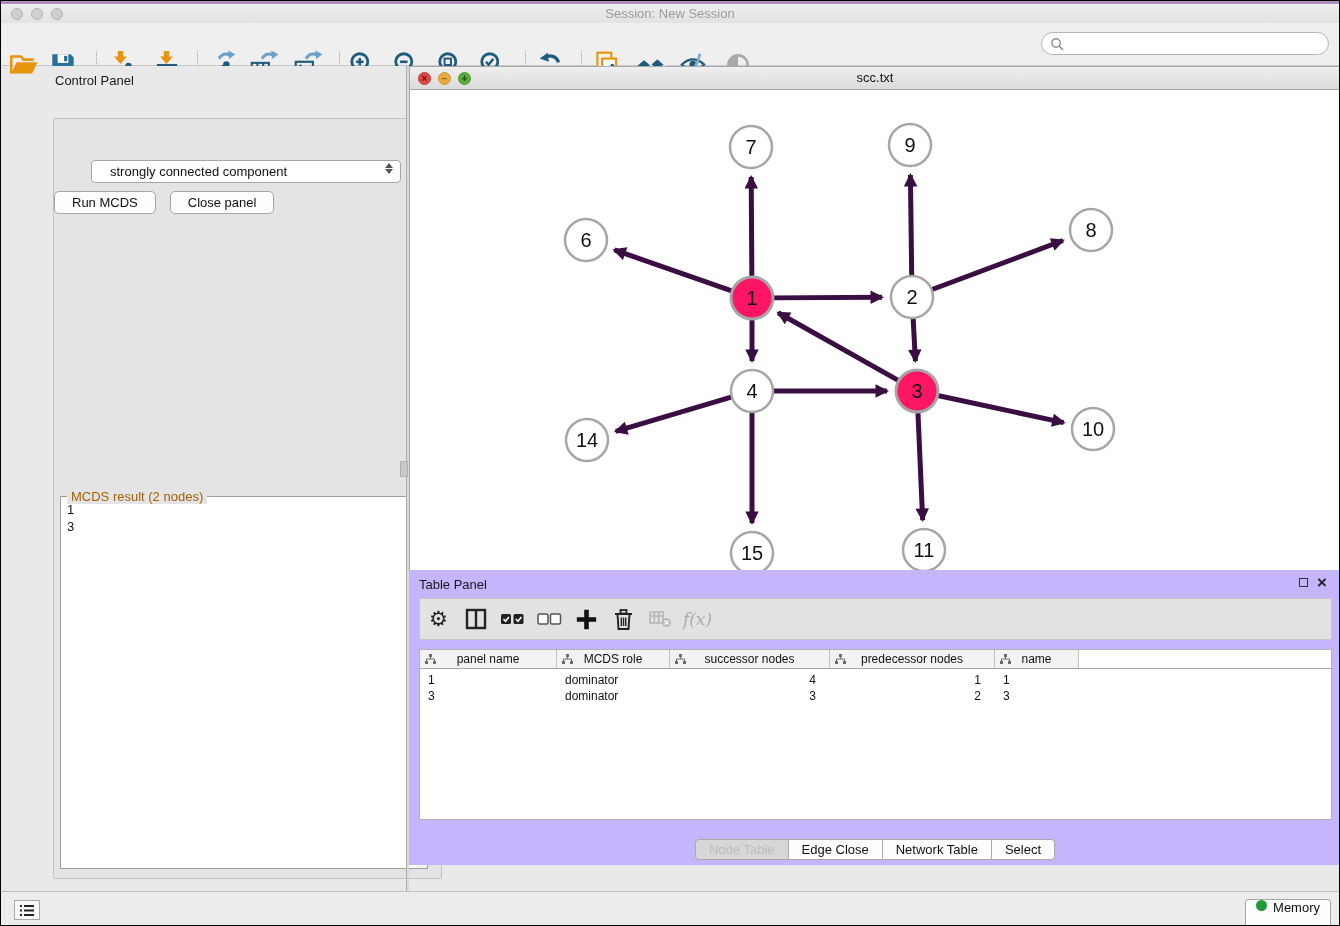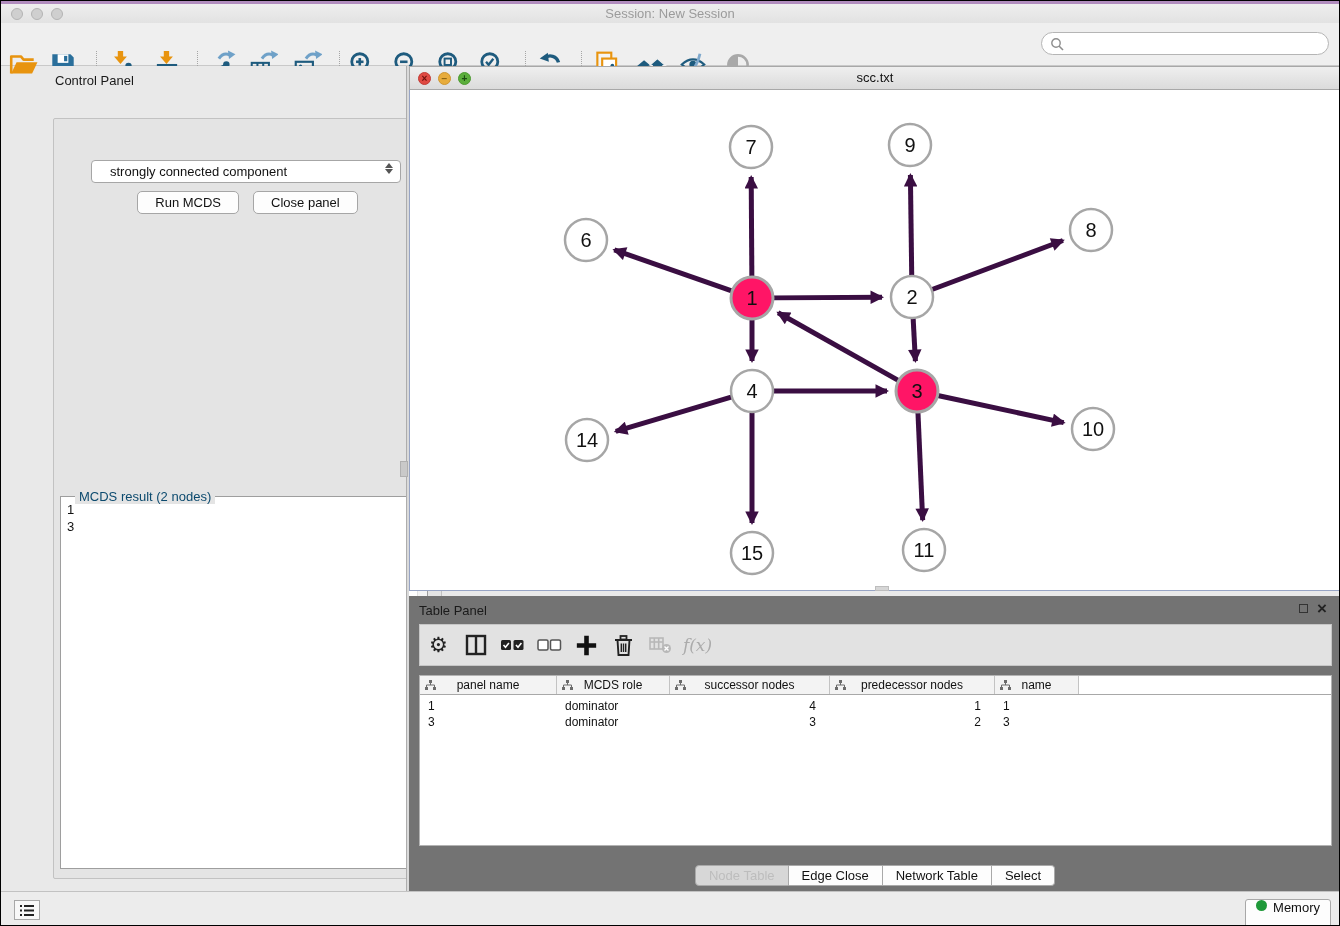--- a/index.html
+++ b/index.html
@@ -46,27 +46,27 @@
   .cp-box { position:absolute; left:8px; right:8px; top:52px; bottom:12px;
             background:#E4E4E4; border:1px solid #C2C2C2; border-radius:2px; }
   .opt-label { position:absolute; top:20px; width:100%; text-align:center; font-size:13px; color:#111; }
   .combo { position:absolute; left:37px; top:41px; width:310px; height:23px; background:#fff;
            border:1px solid #A6A6A6; border-radius:4px; font-size:13px; line-height:21px;
            padding-left:18px; color:#111; }
   .combo-stepper { position:absolute; right:7px; top:2px; display:flex; flex-direction:column; gap:1px; }
   .combo-stepper i { width:0; height:0; border-left:4px solid transparent; border-right:4px solid transparent; }
   .combo-stepper .up { border-bottom:5px solid #555; }
   .combo-stepper .dn { border-top:5px solid #555; }
-  .btn-row { position:absolute; top:72px; width:100%; display:flex; justify-content:center; gap:14px; }
+  .btn-row { position:absolute; top:72px; width:100%; display:flex; justify-content:flex-start; gap:14px; }
   .push-btn { background:#FDFDFD; border:1px solid #A6A6A6; border-radius:5px; height:23px;
               padding:0 17px; font-size:13px; color:#111; line-height:21px; }
   .group-box { position:absolute; left:6px; right:13px; top:377px; bottom:9px;
                border:1px solid #9E9E9E; background:#fff; }
-  .group-legend { position:absolute; top:-8px; left:14px; background:#E4E4E4;
-                  padding:0 4px; font-size:13px; color:#0c4a6e; }
+  .group-legend { position:absolute; top:-8px; left:6px; background:#E4E4E4;
+                  padding:0 4px; font-size:13px; color:#a16207; }
   .result-text { position:absolute; left:0; top:2px; right:12px; bottom:0;
                  font-size:13px; line-height:17px; padding:2px 6px; color:#111; overflow:hidden; }
   .result-scroll { position:absolute; right:0; top:0; bottom:0; width:10px;
                    background:#F4F4F4; border-left:1px solid #E2E2E2; }
 
   .vsplit { position:absolute; left:405px; top:65px; height:825px; width:3px;
             background:#DADADA; border-left:1px solid #ADADAD; }
   .vsplit-handle { position:absolute; left:399px; top:460px; width:8px; height:16px;
                    background:#C9C9C9; border:1px solid #B0B0B0; }
 
@@ -80,21 +80,21 @@
   .nw-light.red { background:#DF4942; color:#6d100d; border:1px solid #c23b35; }
   .nw-light.yellow { background:#E7AC3C; color:#8a6312; border:1px solid #ce9631; }
   .nw-light.green { background:#5BAE3C; color:#1d4d12; border:1px solid #4d9a31; }
   .nw-title { text-align:center; font-size:13px; color:#111; line-height:22px; }
   .nw-canvas { position:absolute; left:0; top:24px; right:0; bottom:0; background:#fff;
                border:1px solid #97A4C4; border-top:none; }
   .nw-handle { position:absolute; left:50%; bottom:-1px; width:14px; height:5px;
                background:#D6D6D6; border:1px solid #BDBDBD; }
 
   
-  .tp { position:absolute; left:408px; top:595px; width:932px; height:295px; background:#737373; }
+  .tp { position:absolute; left:408px; top:569px; width:932px; height:295px; background:#c4b5fd; }
   .tp-header { position:relative; height:26px; }
   .tp-toolbar { position:absolute; left:10px; right:9px; top:28px; height:42px;
                 background:#E2E2E2; border:1px solid #C6C6C6; display:flex; align-items:center; }
   .tpi { width:37px; height:34px; display:flex; align-items:center; justify-content:center; }
   .gear-glyph { font-size:21px; color:#222; font-family:"DejaVu Sans",sans-serif; }
   .fx-glyph { font-family:"DejaVu Serif",serif; font-style:italic; font-size:17px; color:#ABABAB; }
   .tp-table { position:absolute; left:10px; right:9px; top:79px; height:171px;
               background:#fff; border:1px solid #B3B3B3; overflow:hidden; }
   .thead { display:flex; height:19px; border-bottom:1px solid #A8A8A8; background:#fff; }
   .th { position:relative; background:#F3F3F3; border-right:1px solid #C3C3C3; display:flex;

